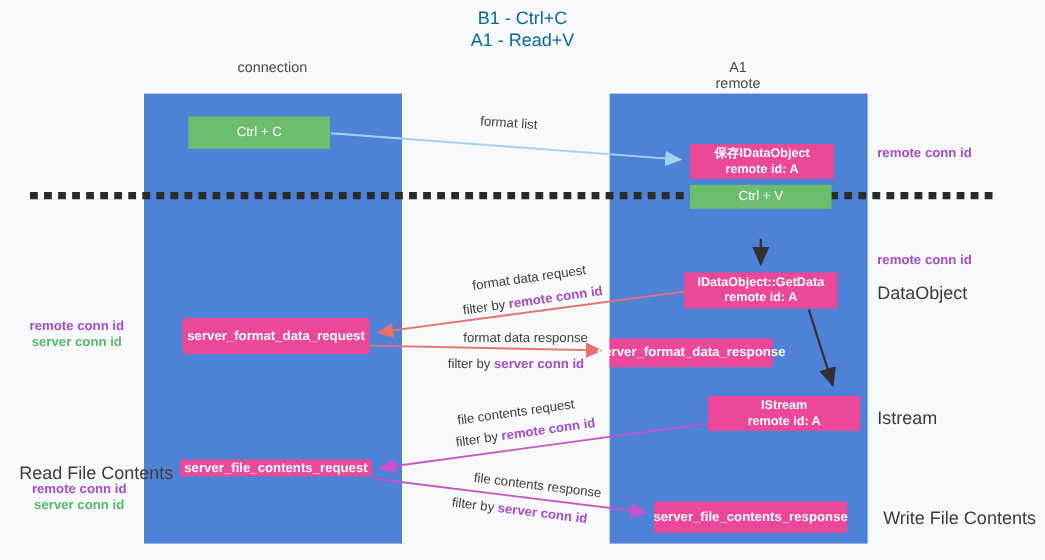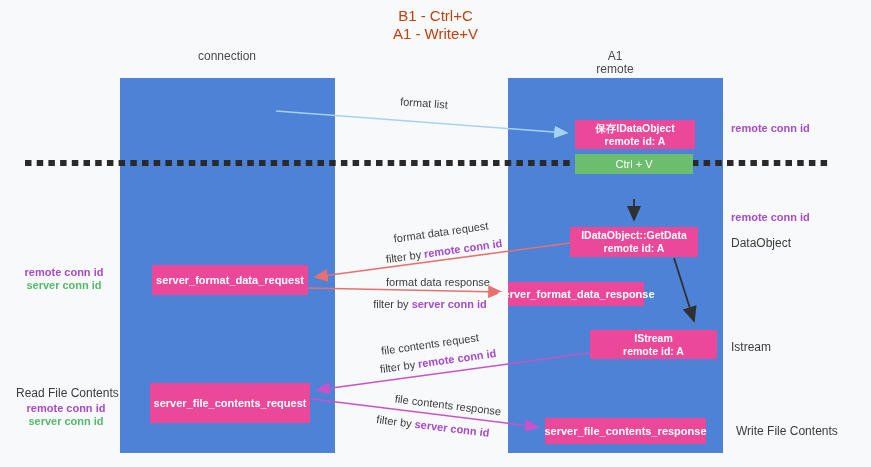--- a/index.html
+++ b/index.html
@@ -4,52 +4,52 @@
 <style>
   html,body{margin:0;padding:0;background:#f8f9fa;}
   #stage{
     position:relative;width:871px;height:467px;overflow:hidden;
     background:#f8f9fa;
     font-family:"Liberation Sans","DejaVu Sans",sans-serif;
     color:#3d3d3d;
   }
   .abs{position:absolute;}
   
-  .title{left:0;top:7px;width:871px;text-align:center;font-size:15px;line-height:18px;color:#c2410c;z-index:4;}
+  .title{left:0;top:7px;width:871px;text-align:center;font-size:15px;line-height:18px;color:#0369a1;z-index:4;}
   
   .ll-header{width:160px;text-align:center;font-size:12px;line-height:13px;color:#4a4a4a;z-index:4;}
   
   .lifeline{top:78px;width:215px;height:375px;background:#4d82d6;z-index:1;}
   
   .node{z-index:3;display:flex;flex-direction:column;align-items:center;justify-content:center;
         color:#fff;font-size:11px;line-height:13px;text-align:center;}
   .node-green{background:#6cbe6e;}
   .node-orange{background:#ec4899;font-weight:bold;}
   .node small{font-size:10.5px;}
   
   .flow-lbl{z-index:4;font-size:11px;text-align:center;color:#3d3d3d;white-space:nowrap;}
   .rot-n8{transform:rotate(-8deg);}
   .rot-p7{transform:rotate(7deg);}
   .rot-p4{transform:rotate(4deg);}
   .kw-purple{color:#a64cc8;font-weight:bold;margin-left:3px;}
   
   .side-lbl{z-index:4;font-size:11px;white-space:nowrap;}
   .purple-b{color:#a64cc8;font-weight:bold;}
   .green-b{color:#56b96a;font-weight:bold;}
-  .dark{color:#3b3b3b;font-size:12px;}
+  .dark{color:#3b3b3b;font-size:15px;}
   svg.layer{position:absolute;left:0;top:0;z-index:2;pointer-events:none;}
 </style>
 </head>
 <body>
 
 <div id="stage">
 
   <div class="abs title">
     <div>B1 - Ctrl+C</div>
-    <div>A1 - Write+V</div>
+    <div>A1 - Read+V</div>
   </div>
 
   <div class="abs ll-header" style="left:147px;top:50px;">
     <div>connection</div>
   </div>
   <div class="abs ll-header" style="left:535px;top:50px;">
     <div>A1</div>
     <div>remote</div>
   </div>
 
@@ -82,20 +82,23 @@
 
     <line x1="570" y1="243" x2="315" y2="277" stroke="#e87170" stroke-width="1.6" marker-end="url(#m-red)"></line>
 
     <line x1="308" y1="288" x2="501" y2="292" stroke="#e87170" stroke-width="1.6" marker-end="url(#m-red)"></line>
 
     <line x1="589" y1="353" x2="317" y2="390" stroke="#c853c8" stroke-width="1.6" marker-end="url(#m-mag)"></line>
 
     <line x1="312" y1="399" x2="538" y2="427" stroke="#c853c8" stroke-width="1.6" marker-end="url(#m-mag)"></line>
   </svg>
 
+  <div class="abs node node-green" style="left:157px;top:97px;width:118px;height:27px;">
+    <span>Ctrl + C</span>
+  </div>
 
   <div class="abs node node-orange" style="left:575px;top:120px;width:120px;height:29px;">
     <small>保存IDataObject</small>
     <small>remote id: A</small>
   </div>
 
   <div class="abs node node-green" style="left:575px;top:154px;width:118px;height:20px;">
     <span>Ctrl + V</span>
   </div>
 
@@ -110,21 +113,21 @@
 
   <div class="abs node node-orange" style="left:508px;top:282px;width:136px;height:24px;">
     <span>server_format_data_response</span>
   </div>
 
   <div class="abs node node-orange" style="left:590px;top:330px;width:127px;height:29px;">
     <small>IStream</small>
     <small>remote id: A</small>
   </div>
 
-  <div class="abs node node-orange" style="left:150px;top:383px;width:160px;height:40px;">
+  <div class="abs node node-orange" style="left:150px;top:383px;width:160px;height:14px;">
     <span>server_file_contents_request</span>
   </div>
 
   <div class="abs node node-orange" style="left:545px;top:418px;width:161px;height:26px;">
     <span>server_file_contents_response</span>
   </div>
 
   <div class="abs flow-lbl rot-p4" style="left:374px;top:97px;width:100px;">format list</div>
 
   <div class="abs flow-lbl rot-n8" style="left:376px;top:226px;width:130px;">format data request</div>

